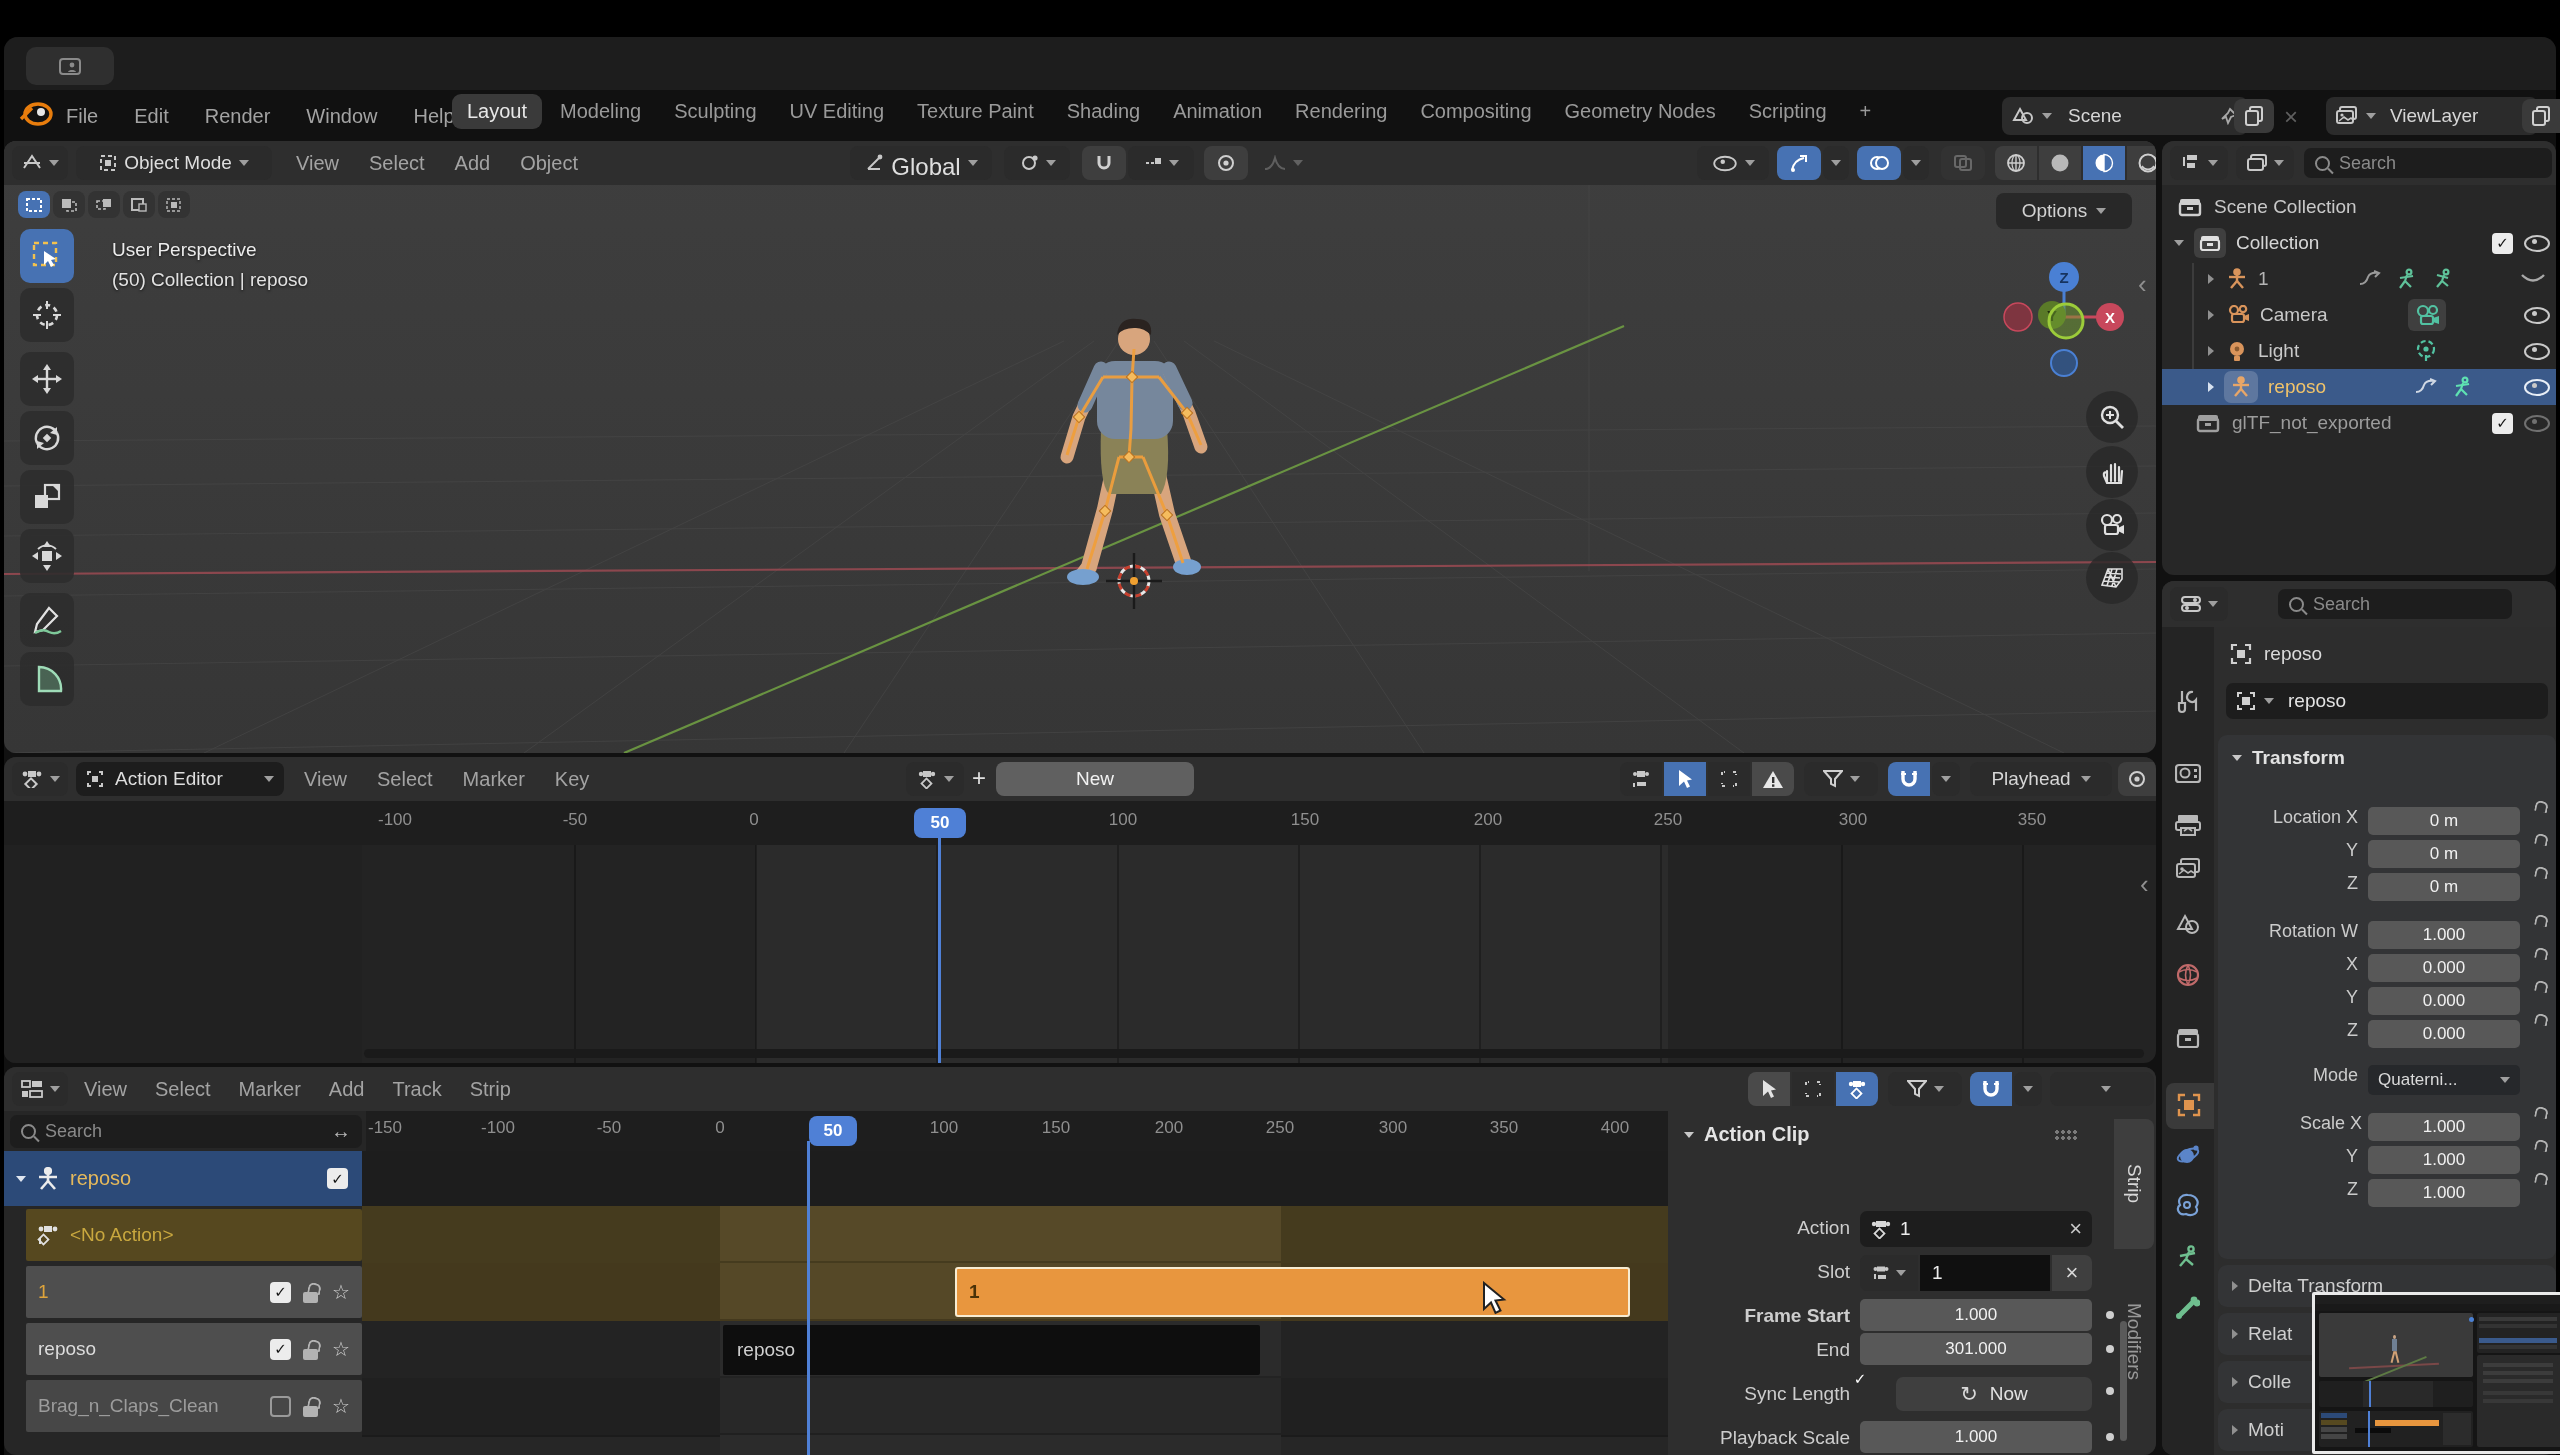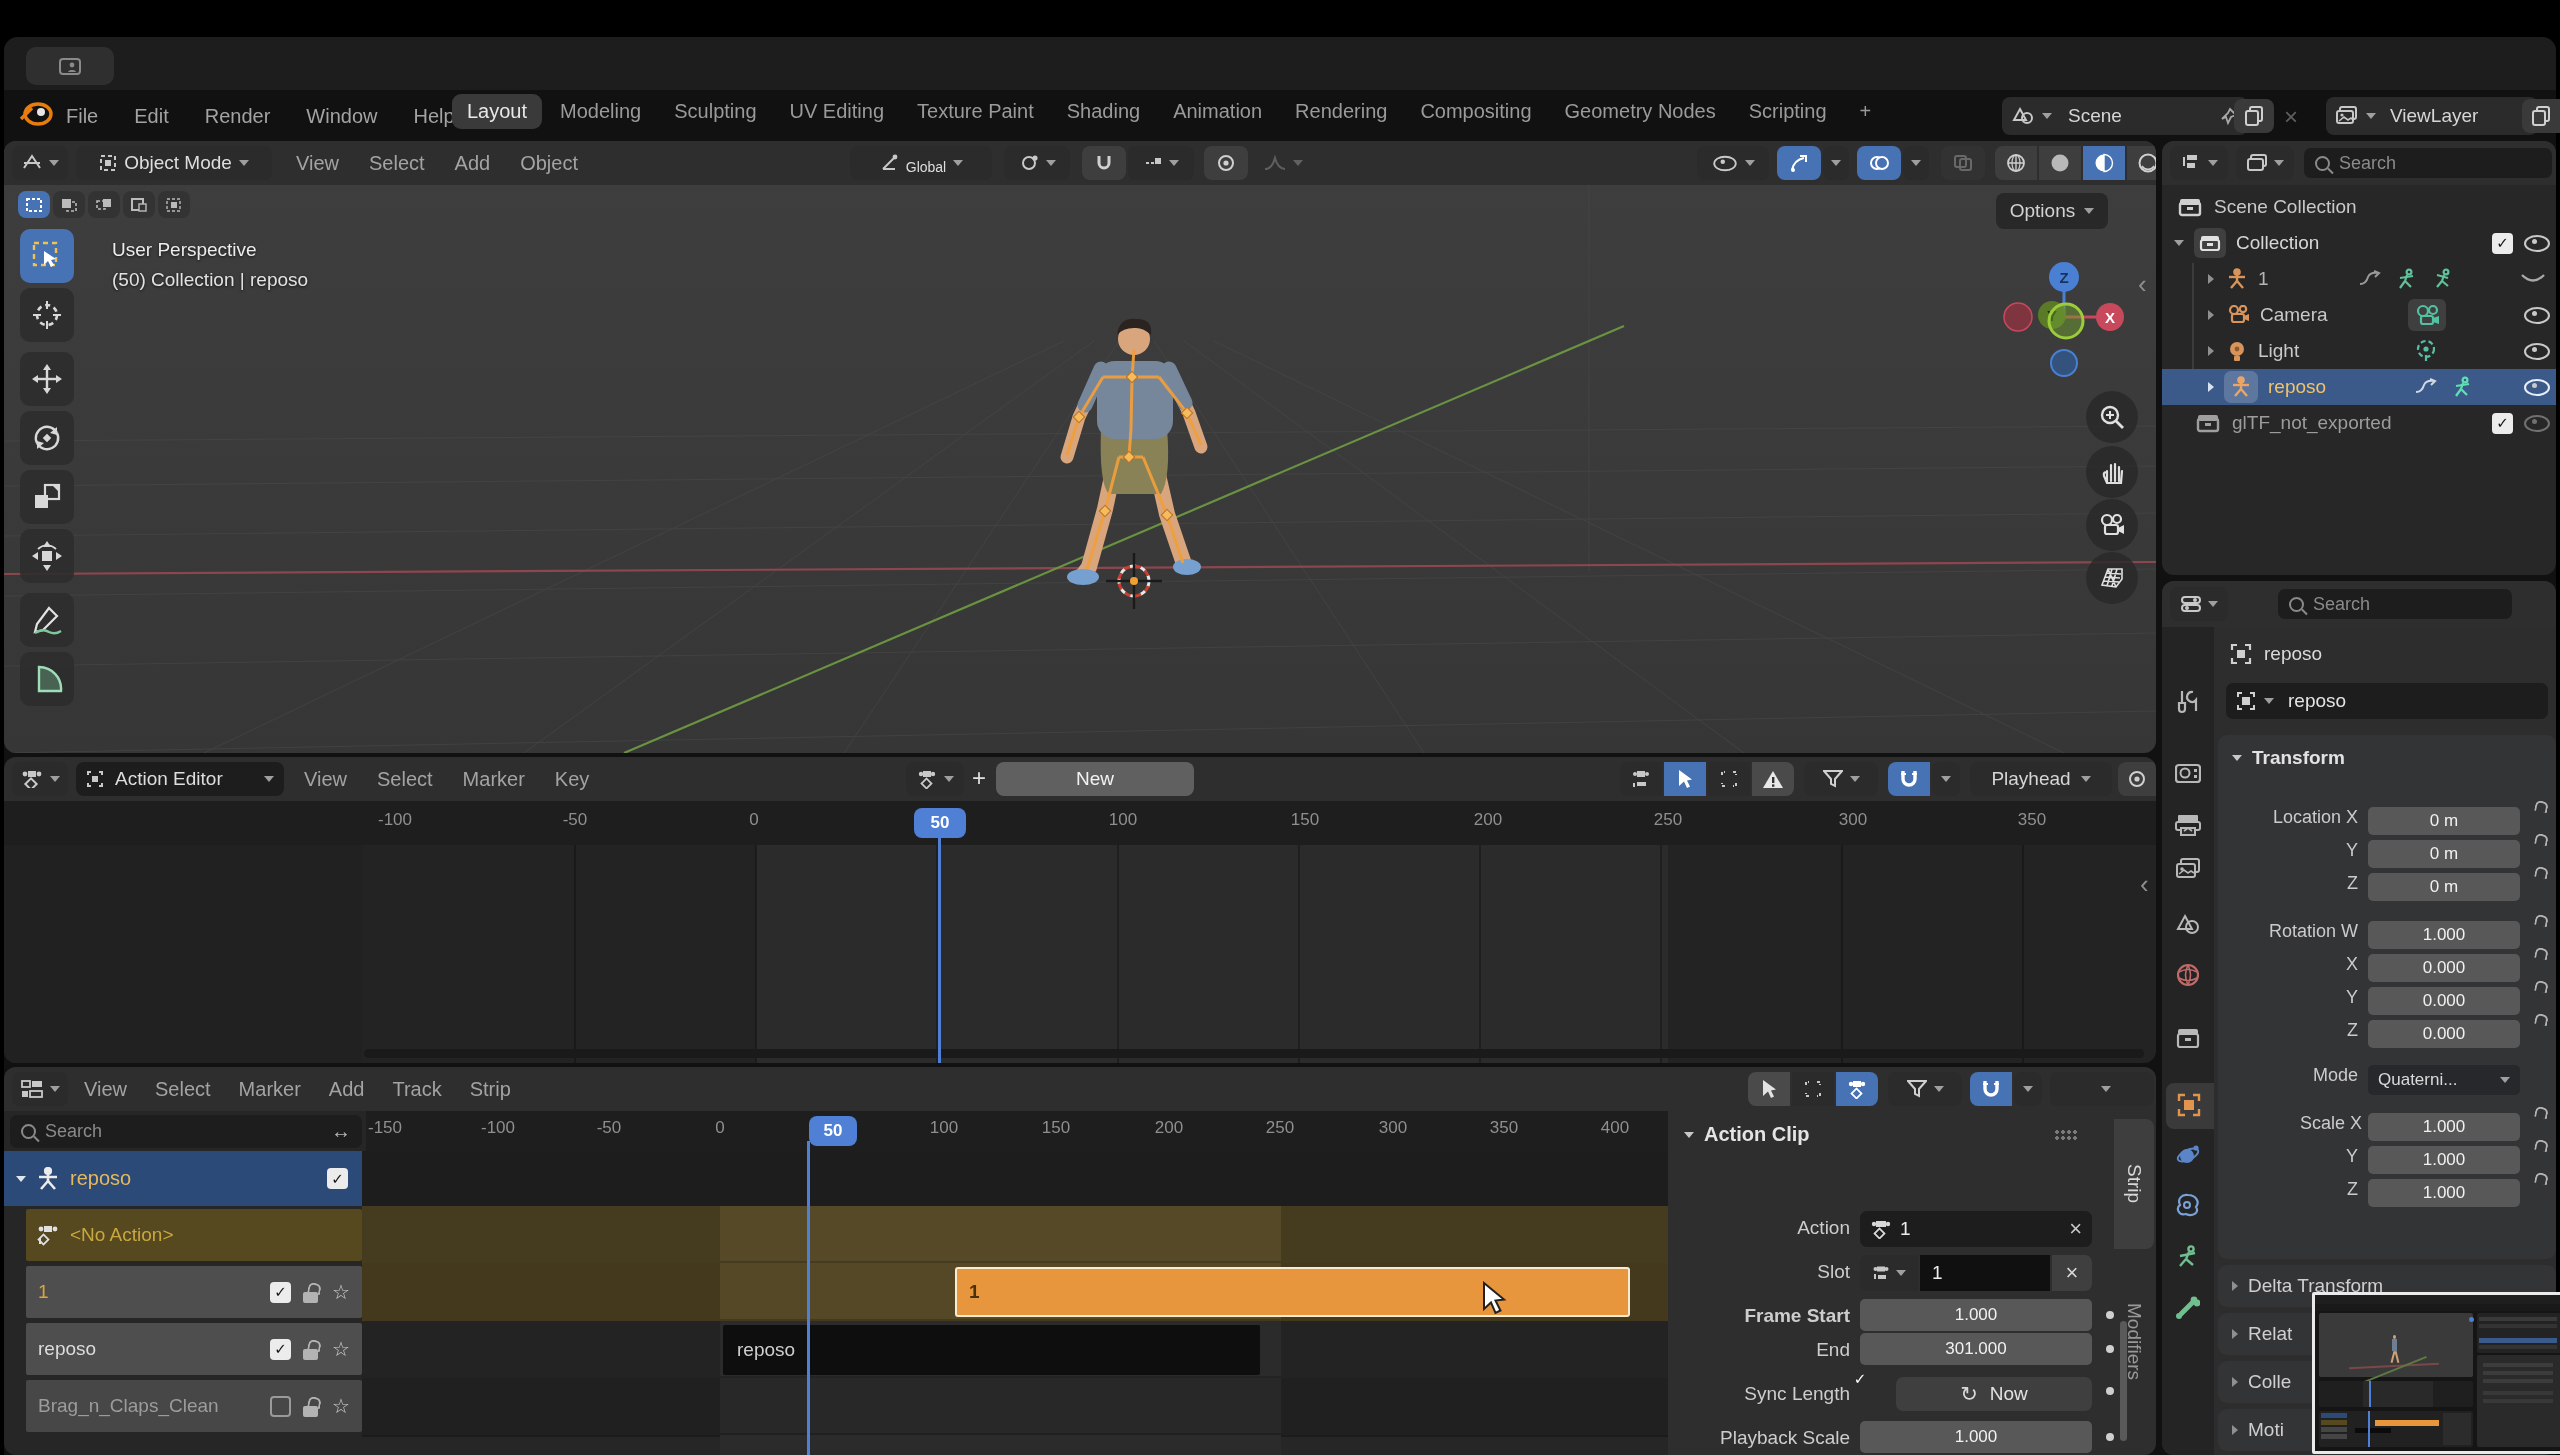--- a/index.html
+++ b/index.html
@@ -211,21 +211,21 @@
         <span class="menu">Select</span>
         <span class="menu">Add</span>
         <span class="menu">Object</span>
       </div>
       <div class="chip" style="position:absolute;left:846px;top:5px;width:142px;height:34px;">
         <svg width="20" height="20">
             <line x1="4" y1="16" x2="16" y2="4" stroke="#c8c8c8" stroke-width="2"></line>
             <line x1="4" y1="16" x2="16" y2="16" stroke="#c8c8c8" stroke-width="2"></line>
             <circle cx="16" cy="4" r="2.4" fill="#c8c8c8"></circle>
           </svg>
-        <span style="color:#dedede;font-size:14px;margin-top:8px;">Global</span>
+        <span style="color:#dedede;font-size:24px;margin-top:8px;">Global</span>
         <span class="cv"></span>
       </div>
       <div class="chip" style="position:absolute;left:1000px;top:5px;width:66px;height:34px;">
         <svg width="20" height="20">
             <circle cx="10" cy="10" r="6" fill="none" stroke="#c8c8c8" stroke-width="2"></circle>
             <circle cx="16" cy="5" r="2.6" fill="#c8c8c8"></circle>
           </svg>
         <span class="cv"></span>
       </div>
       <div class="chip" style="position:absolute;left:1078px;top:5px;width:44px;height:34px;background:#3e3e3e;">
@@ -404,21 +404,21 @@
       <div class="tool">
         <svg width="32" height="32">
             <path d="M8 4 L8 28 L30 28 A22 22 0 0 0 8 4 Z" fill="rgba(126,201,154,.35)" stroke="#9fdcb8" stroke-width="2.4"></path>
           </svg>
       </div>
     </div>
 
     <div class="a" style="left:108px;top:98px;color:#ececec;font-size:19px;text-shadow:0 1px 3px rgba(0,0,0,.7);">User Perspective</div>
     <div class="a" style="left:108px;top:128px;color:#e2e2e2;font-size:19px;text-shadow:0 1px 3px rgba(0,0,0,.7);">(50) Collection | reposo</div>
 
-    <div class="chip" style="position:absolute;left:1992px;top:52px;width:112px;height:36px;background:rgba(38,38,38,.9);gap:9px;text-align:right;">
+    <div class="chip" style="position:absolute;left:1992px;top:52px;width:136px;height:36px;background:rgba(38,38,38,.9);gap:9px;text-align:right;">
       <span style="color:#d2d2d2;font-size:19px;">Options</span>
       <span class="cv"></span>
     </div>
 
     <svg class="a" width="140" height="140" style="left:1990px;top:110px;">
       <line x1="70" y1="66" x2="70" y2="26" stroke="#4a80d4" stroke-width="3"></line>
       <line x1="70" y1="66" x2="116" y2="66" stroke="#c8485c" stroke-width="3"></line>
       <circle cx="70" cy="26" r="15" fill="#4a80d4"></circle>
         <text x="70" y="32" text-anchor="middle" font-size="15" font-weight="bold" fill="#16335e">Z</text>
       <circle cx="116" cy="66" r="14" fill="#c8485c"></circle>

